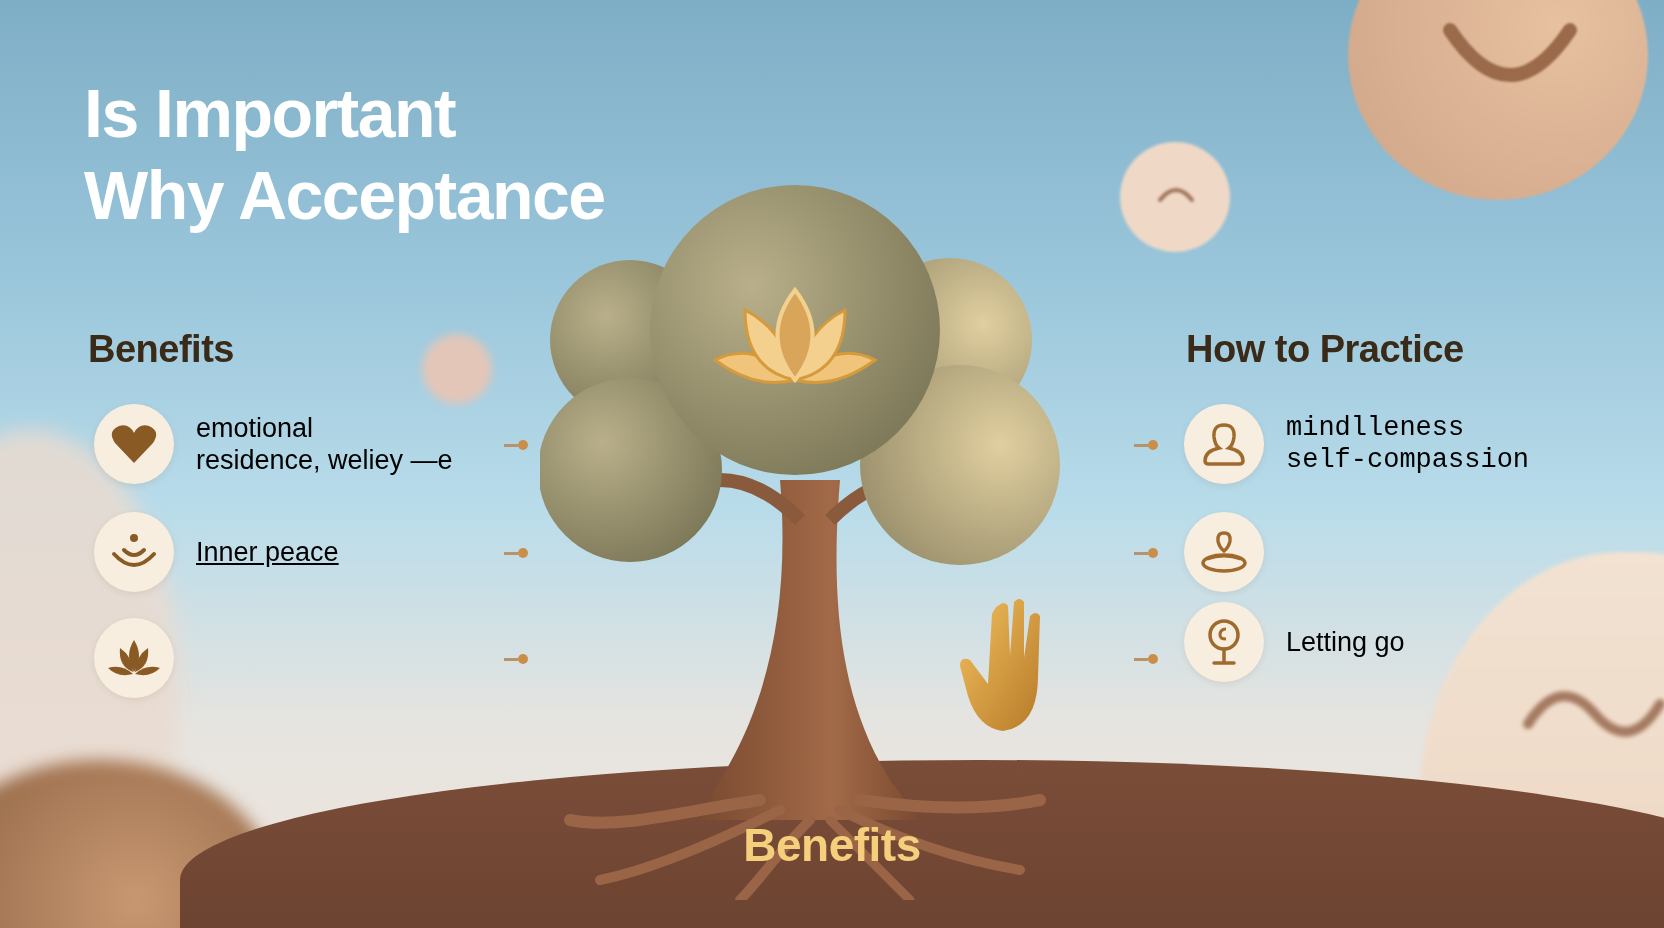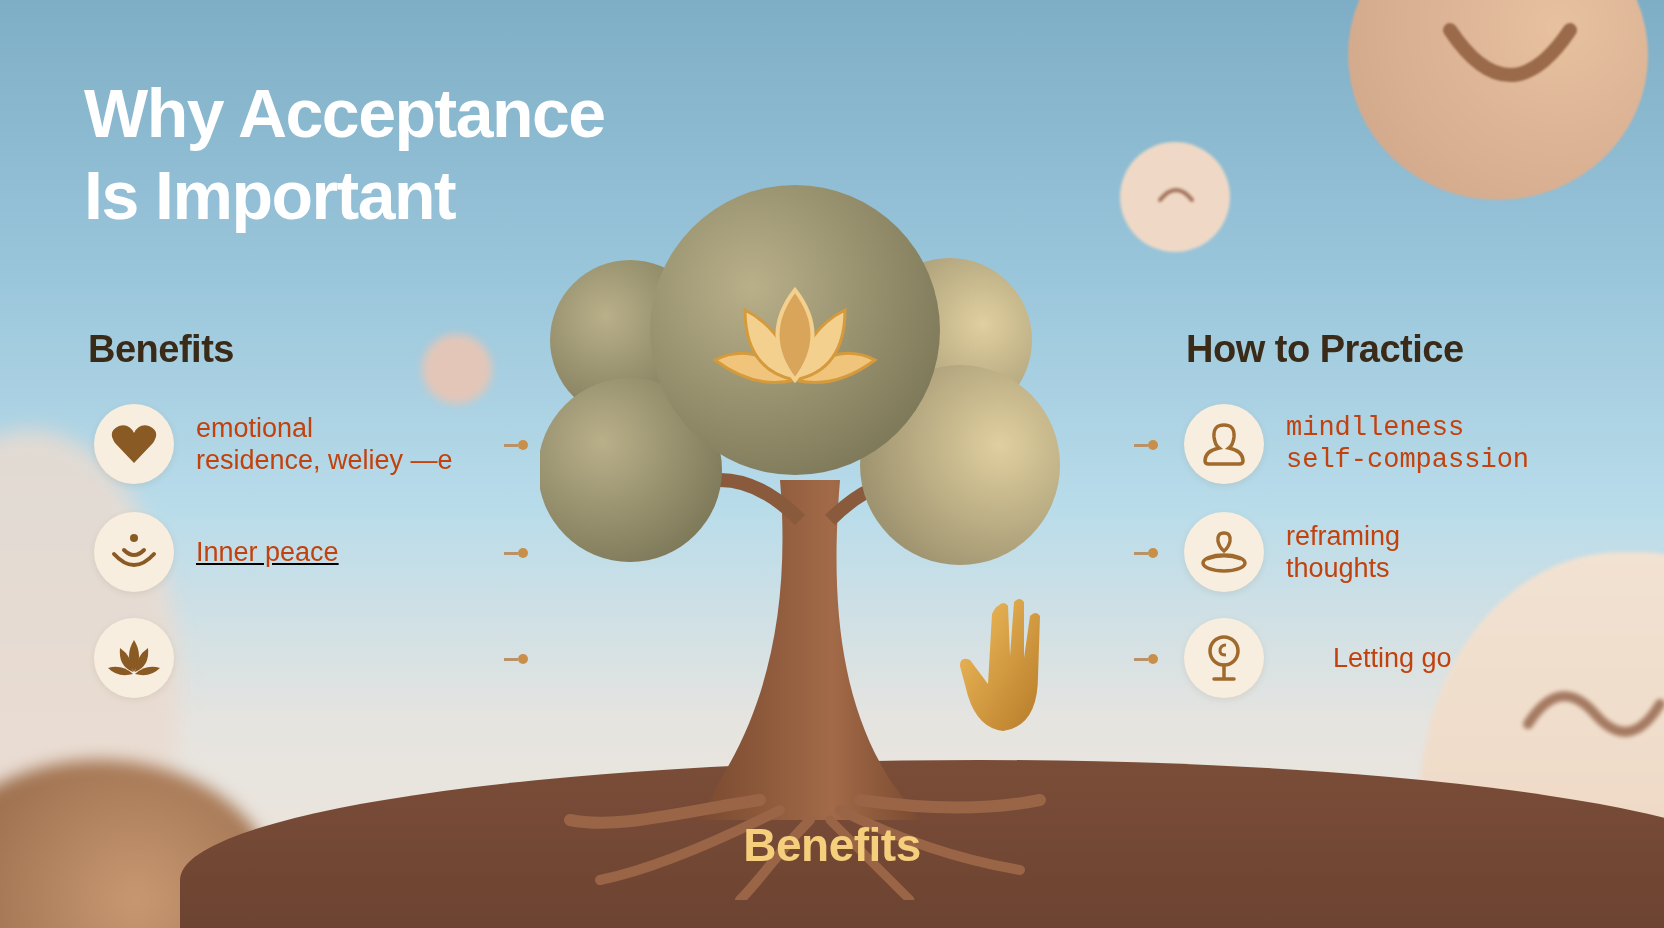--- a/index.html
+++ b/index.html
@@ -17,21 +17,21 @@
   .section-title {
     position:absolute; font-weight:700; font-size:38px; color:#3a2a18; letter-spacing:-0.5px;
   }
   .item { position:absolute; display:flex; align-items:center; }
   .icon-circle {
     width:80px; height:80px; border-radius:50%; background:#f8eee0;
     display:flex; align-items:center; justify-content:center;
     box-shadow:0 2px 6px rgba(120,90,50,0.12);
   }
   .item-text {
-    margin-left:22px; font-size:27px; line-height:32px; color:#c2410c; white-space:pre-line;
+    margin-left:22px; font-size:27px; line-height:32px; color:#000000; white-space:pre-line;
   }
   .connector { position:absolute; display:flex; align-items:center; }
   .connector .line { width:14px; height:3px; background:#b8936a; }
   .connector .dot { width:10px; height:10px; border-radius:50%; background:#c98f4a; }
   .ground-label {
     position:absolute; left:0; width:1664px; top:818px; text-align:center;
     font-weight:700; font-size:46px; color:#f6cf7d; letter-spacing:-0.5px;
   }
 </style>
 </head>
@@ -105,22 +105,22 @@
   <defs>
     <linearGradient id="hg" x1="0" y1="0" x2="1" y2="1">
       <stop offset="0%" stop-color="#f2bf5e"></stop>
       <stop offset="100%" stop-color="#b67a28"></stop>
     </linearGradient>
   </defs>
   <path d="M40 10 Q46 4 50 10 L52 60 L56 6 Q62 0 66 6 L66 62 L72 20 Q78 14 82 20 L80 80 Q80 130 45 135 Q20 132 10 100 L2 70 Q2 60 12 64 L30 88 L34 18 Q38 10 40 10 Z" fill="url(#hg)"></path>
 </svg>
 
 <div class="title">
+  <div>Is Important</div>
   <div>Why Acceptance</div>
-  <div>Is Important</div>
 </div>
 
 <div class="section-title" style="left:88px; top:328px;">Benefits</div>
 
 <div class="item" style="left:94px; top:404px;">
   <div class="icon-circle">
     <svg width="46" height="42" viewBox="0 0 46 42">
         <path d="M23 40 L4 20 Q-4 8 8 3 Q18 0 23 10 Q28 0 38 3 Q50 8 42 20 Z" fill="#8a5a24"></path>
       </svg>
   </div>
@@ -187,24 +187,22 @@
 self-compassion</div>
 </div>
 <div class="item" style="left:1184px; top:512px;">
   <div class="icon-circle">
     <svg width="50" height="46" viewBox="0 0 50 46">
       <path d="M25 4 Q32 4 31 12 Q30 18 25 22 Q20 18 19 12 Q18 4 25 4 Z" stroke="#a06a2c" stroke-width="3.5" fill="none"></path>
       <ellipse cx="25" cy="34" rx="21" ry="8" stroke="#a06a2c" stroke-width="3.5" fill="none"></ellipse>
       <path d="M8 30 Q25 24 42 30" stroke="#a06a2c" stroke-width="3" fill="none"></path>
     </svg>
   </div>
-  <div class="item-text">reframing
-thoughts</div>
-</div>
-<div class="item" style="left:1184px; top:618px;gap:47px;">
+</div>
+<div class="item" style="left:1184px; top:602px;">
   <div class="icon-circle">
     <svg width="44" height="50" viewBox="0 0 44 50">
       <circle cx="22" cy="18" r="14" stroke="#a06a2c" stroke-width="3.5" fill="none"></circle>
       <path d="M24 12 Q18 12 18 18 Q18 22 24 22" stroke="#a06a2c" stroke-width="3" fill="none"></path>
       <path d="M22 32 L22 44 M12 46 L32 46" stroke="#a06a2c" stroke-width="3.5" stroke-linecap="round"></path>
     </svg>
   </div>
   <div class="item-text">Letting go</div>
 </div>
 

